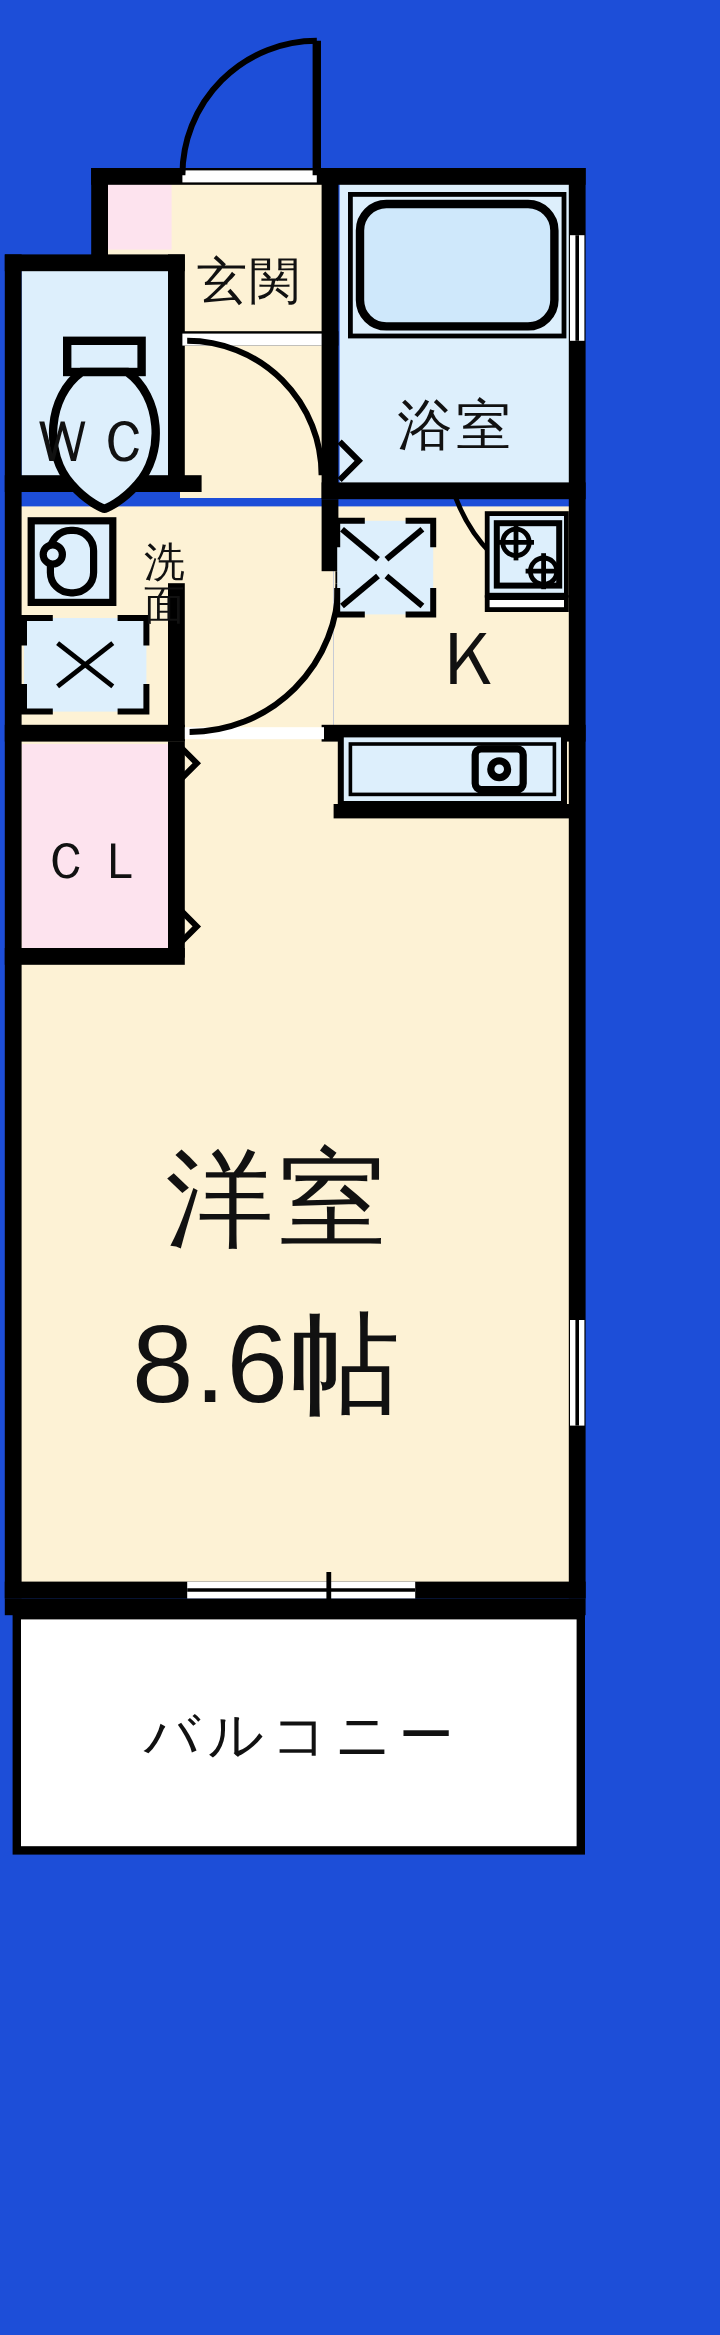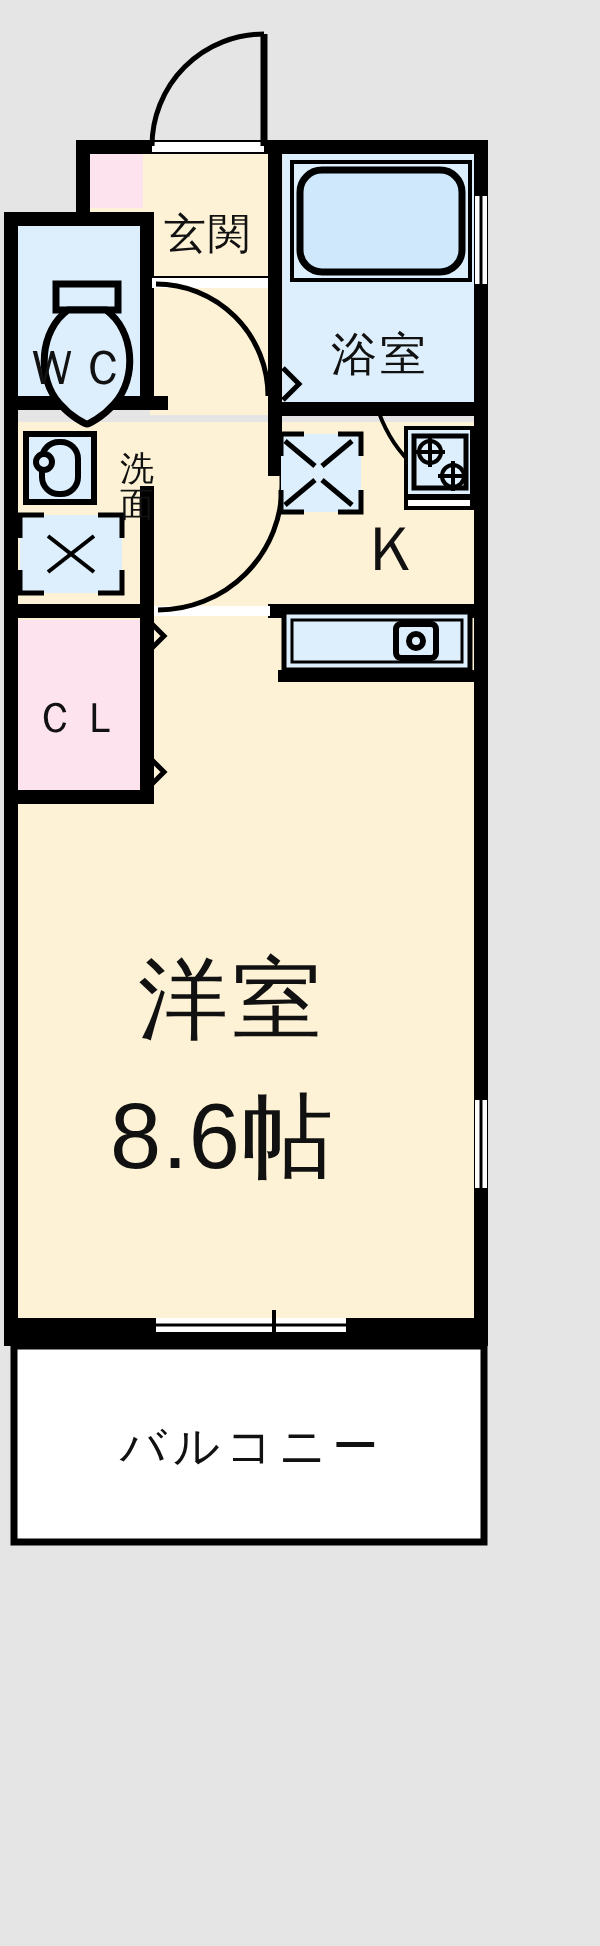--- a/index.html
+++ b/index.html
@@ -1,20 +1,20 @@
 <!DOCTYPE html>
 <html><head>
 <meta charset="utf-8">
 <style>
   html,body{margin:0;padding:0;background:#ffffff;}
   body{
     font-family:"Liberation Sans","DejaVu Sans",sans-serif;
     width:600px;height:1946px;position:relative;overflow:hidden;
   }
-  #stage{position:absolute;left:0;top:0;width:600px;height:1946px;background:#e5e5e5;}
+  #stage{position:absolute;left:0;top:0;width:600px;height:1946px;background:#1d4ed8;}
   #stage svg{display:block;}
   .lbl{font-family:"Liberation Sans","DejaVu Sans",sans-serif;fill:#111111;}
 </style>
 </head>
 <body>
 
 <div id="stage">
 <svg width="600" height="1946" viewBox="0 0 600 1946" xmlns="http://www.w3.org/2000/svg">
 
   <g>

